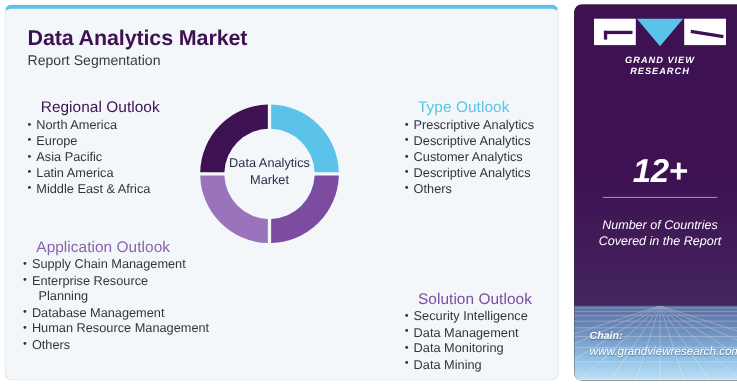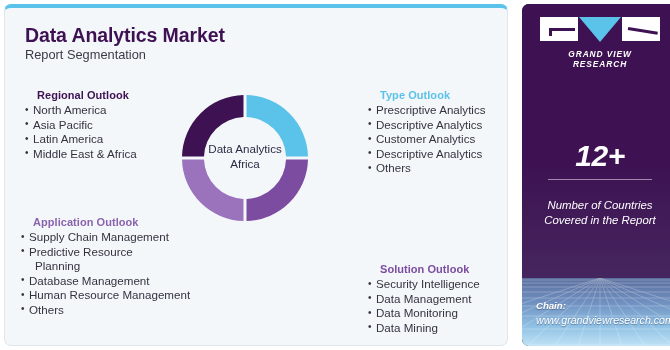--- a/index.html
+++ b/index.html
@@ -38,22 +38,22 @@
   .subtitle {
     position: absolute;
     left: 20px; top: 39px;
     font-size: 12.8px;
     color: #3a3a46;
   }
 
   
   .outlook { position: absolute; }
   .outlook h3 {
-    font-size: 11px;
-    font-weight: bold;
+    font-size: 14px;
+    font-weight: normal;
     margin-bottom: 2px;
     letter-spacing: 0.05px;
     padding-left: 12px;
   }
   .outlook ul { list-style: none; }
   .outlook li {
     font-size: 11.6px;
     color: #333340;
     line-height: 14.6px;
     position: relative;
@@ -231,31 +231,32 @@
 
   <div class="card">
 
     <div class="title">Data Analytics Market</div>
     <div class="subtitle">Report Segmentation</div>
 
     <div class="outlook" id="regional-outlook">
       <h3>Regional Outlook</h3>
       <ul>
         <li>North America</li>
+        <li>Europe</li>
         <li>Asia Pacific</li>
         <li>Latin America</li>
         <li>Middle East &amp; Africa</li>
       </ul>
     </div>
 
     <div class="outlook" id="application-outlook">
       <h3>Application Outlook</h3>
       <ul>
         <li>Supply Chain Management</li>
-        <li>Predictive Resource</li>
+        <li>Enterprise Resource</li>
         <li class="cont">Planning</li>
         <li>Database Management</li>
         <li>Human Resource Management</li>
         <li>Others</li>
       </ul>
     </div>
 
     <div class="outlook" id="type-outlook">
       <h3>Type Outlook</h3>
       <ul>
@@ -283,21 +284,21 @@
         <path d="M 71.5 7 A 63 63 0 0 1 133 68.5 L 111 68.5 A 41 41 0 0 0 71.5 29 Z" fill="#5bc2ea"></path>
 
         <path d="M 133 71.5 A 63 63 0 0 1 71.5 133 L 71.5 111 A 41 41 0 0 0 111 71.5 Z" fill="#7b4ca0"></path>
 
         <path d="M 68.5 133 A 63 63 0 0 1 7 71.5 L 29 71.5 A 41 41 0 0 0 68.5 111 Z" fill="#9b73bd"></path>
 
         <path d="M 7 68.5 A 63 63 0 0 1 68.5 7 L 68.5 29 A 41 41 0 0 0 29 68.5 Z" fill="#3d1152"></path>
       </svg>
       <div class="donut-label">
         <div>Data Analytics</div>
-        <div>Africa</div>
+        <div>Market</div>
       </div>
     </div>
 
   </div>
 
   <div class="rightpanel">
     <div class="rp-top"></div>
 
     <div class="logo">
       <div class="logo-mark">

